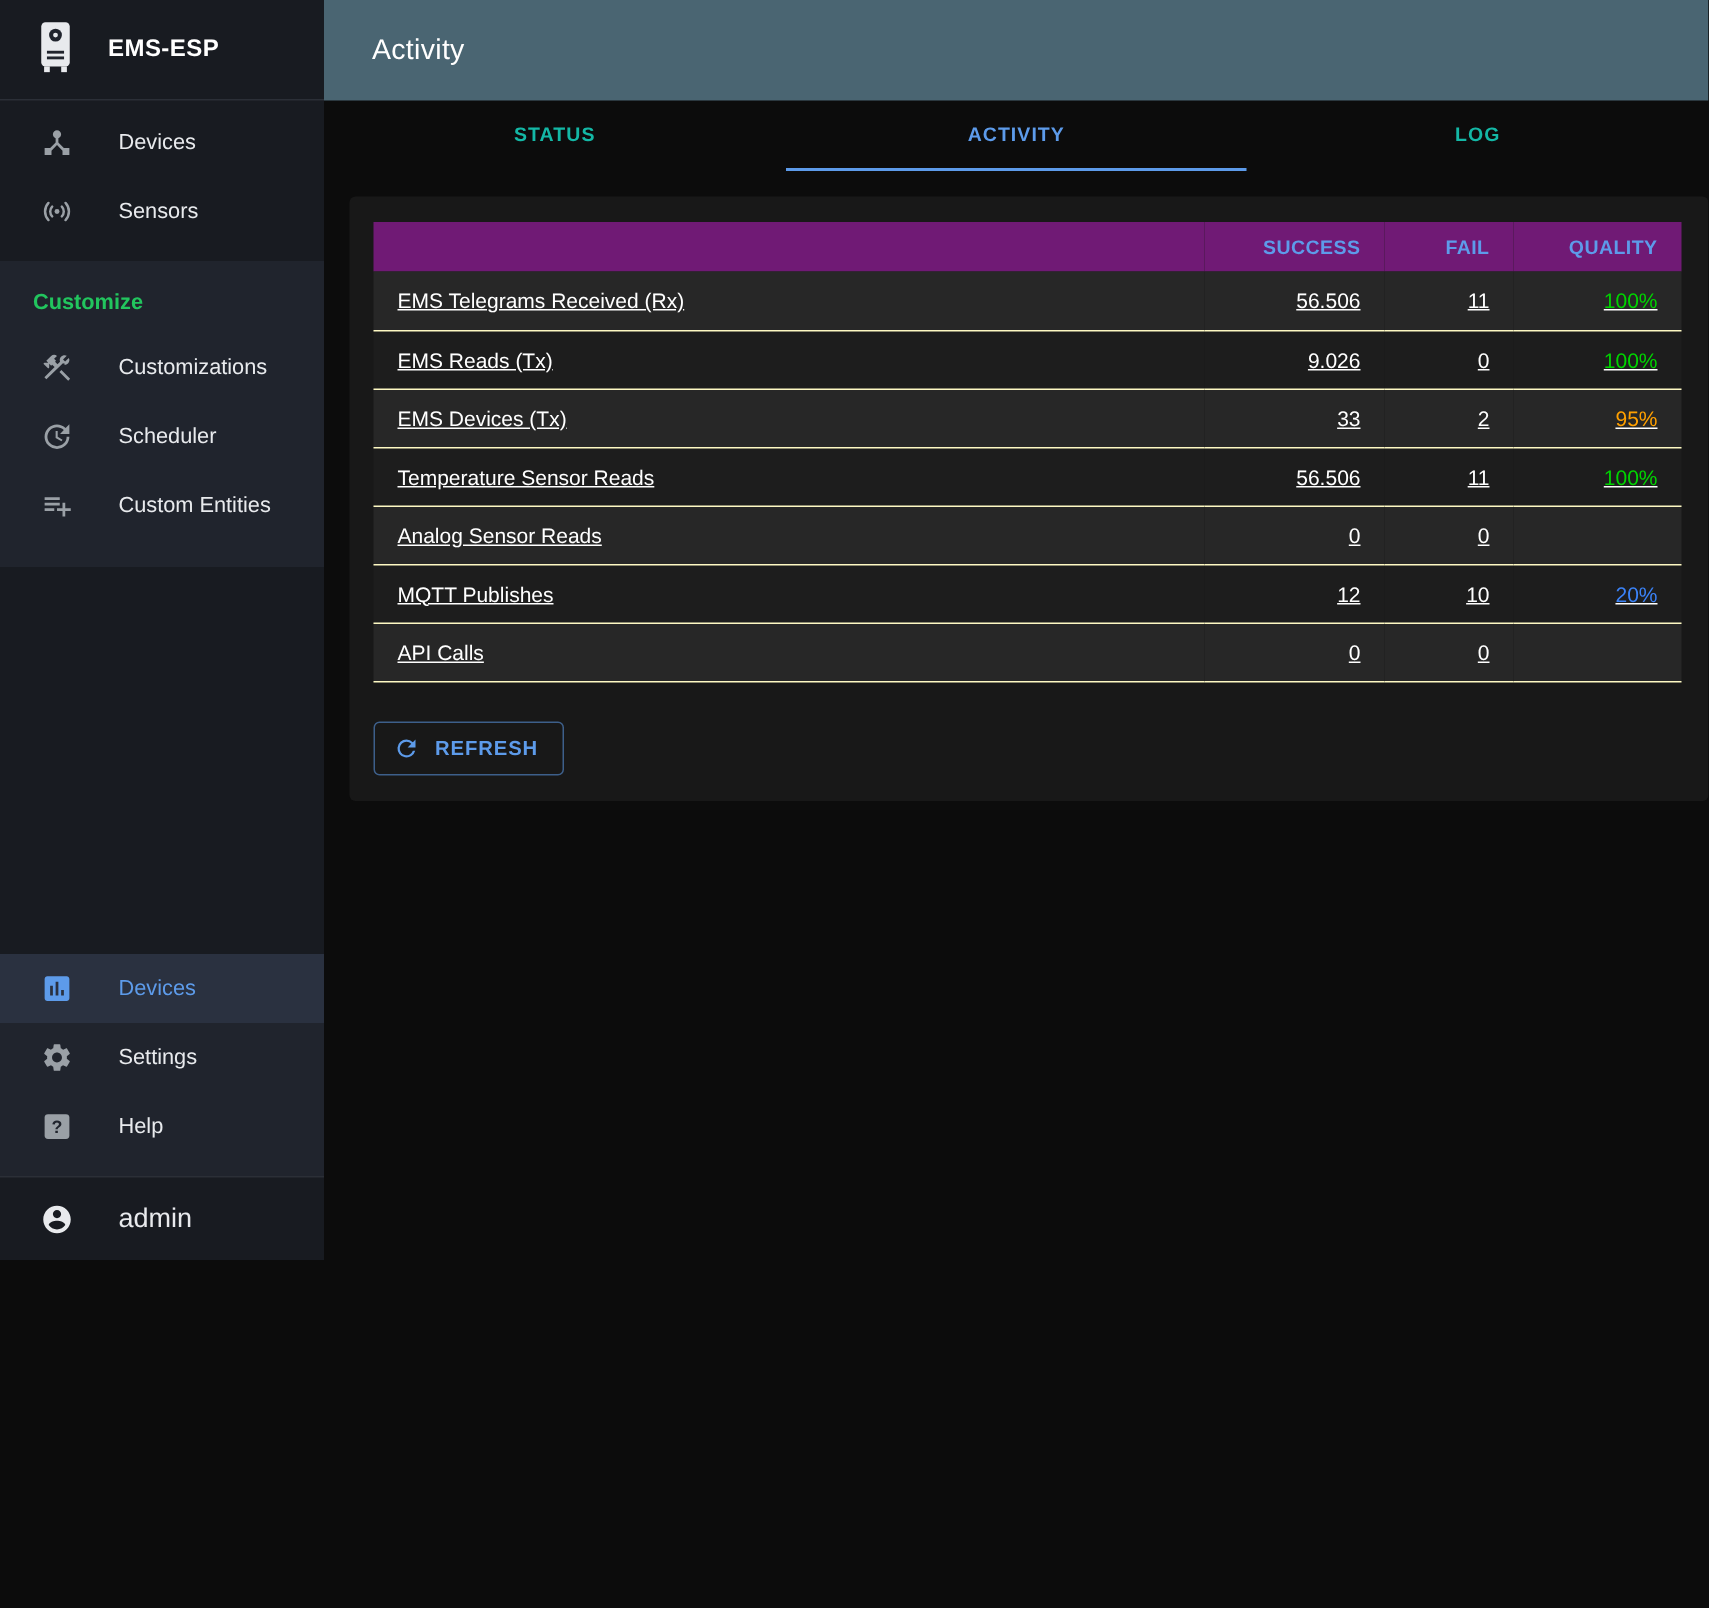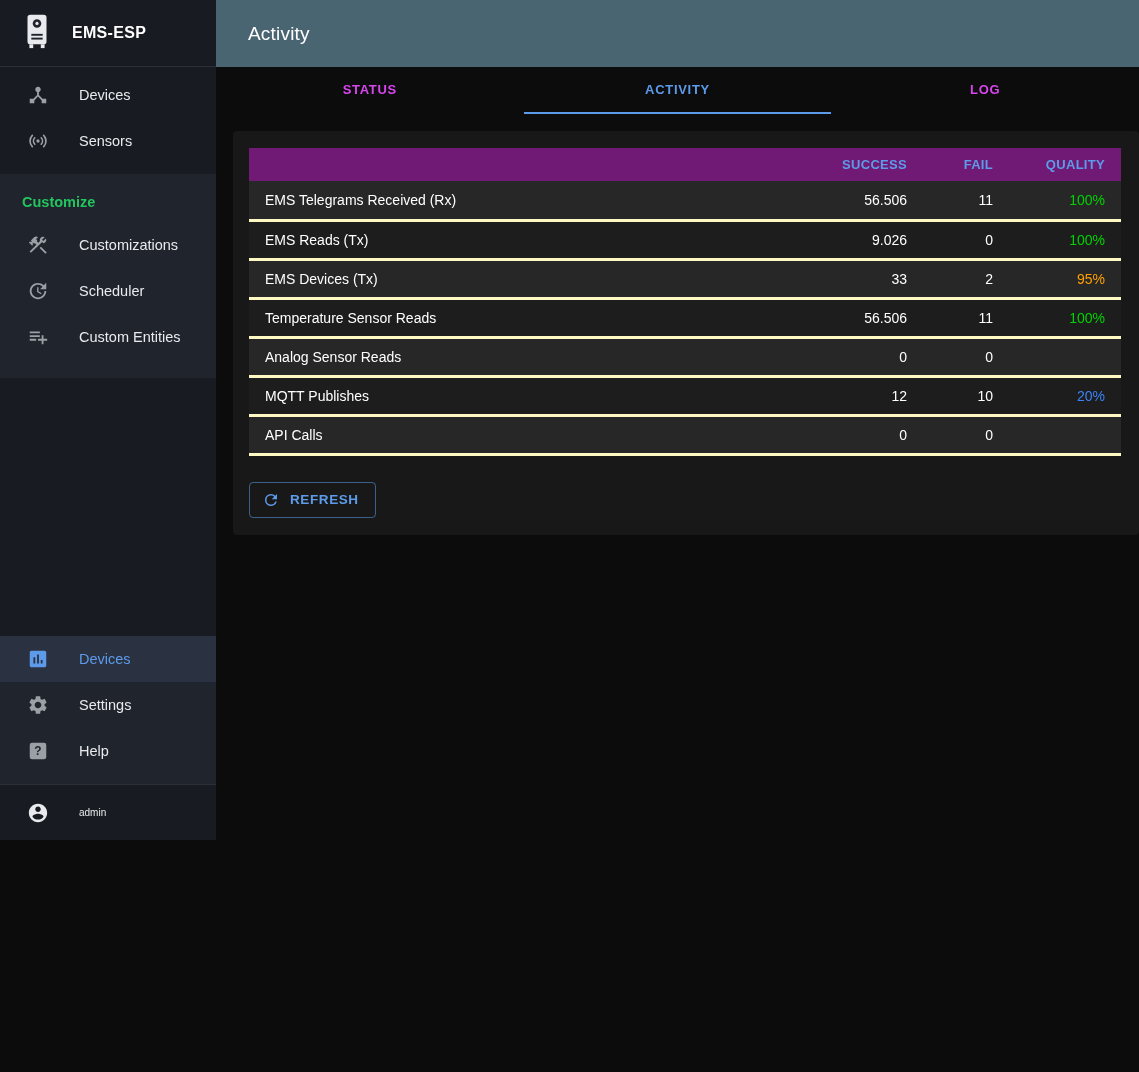--- a/index.html
+++ b/index.html
@@ -34,54 +34,54 @@
   .group-header { padding:20px 0 12px 22px; color:#22c55e; font-weight:bold; font-size:14.5px; }
   .sidebar-spacer { flex:1; }
   .nav-group.bottom { background:#20242d; padding:0 0 10px; }
   .nav-item.selected { background:#2a3140; }
   .nav-item.selected .nav-label { color:#5d9bea; }
   .nav-item.selected .nav-icon { color:#5d9bea; }
   .sidebar-user {
     border-top:1px solid #2b2f37; height:56px; flex-shrink:0;
     display:flex; align-items:center; padding-left:26px; cursor:pointer;
   }
-  .sidebar-user .nav-label { margin-left:29px; font-size:10px; color:#e8eaed; }
+  .sidebar-user .nav-label { margin-left:29px; font-size:18px; color:#e8eaed; }
 
   
   .main { flex:1; display:flex; flex-direction:column; min-width:0; }
   .appbar {
     height:67px; flex-shrink:0; background:#4a6572;
     display:flex; align-items:center; padding-left:32px;
   }
   .appbar h1 { margin:0; font-size:19px; font-weight:400; letter-spacing:.2px; color:#fff; }
 
   .tabs { display:flex; height:47px; flex-shrink:0; }
   .tab {
     flex:1; display:flex; align-items:center; justify-content:center;
     font-size:13px; font-weight:bold; letter-spacing:.7px;
-    color:#d946ef; cursor:pointer; border-bottom:2px solid transparent;
+    color:#14b8a6; cursor:pointer; border-bottom:2px solid transparent;
   }
   .tab.active { color:#5d9bea; border-bottom-color:#5d9bea; }
 
   .content { padding:17px 0 0 17px; }
   .card { background:#181818; border-radius:4px; padding:17px 18px 17px 16px; }
 
   table { width:100%; border-collapse:collapse; }
   thead tr { background:#701a75; }
   th {
     height:33px; padding:0 16px; font-size:13px; font-weight:bold;
     color:#5d9bea; text-align:right; letter-spacing:.3px;
   }
   th.name-col { text-align:left; width:auto; }
   th.col-success { width:120px; }
   th.col-fail { width:86px; }
   th.col-quality { width:112px; }
   td { height:39px; padding:0 16px; font-size:14px; color:#fff; }
   td.num { text-align:right; }
-  tbody tr { border-bottom:3px solid #fef9c3; }
+  tbody tr { border-bottom:1px solid #fef9c3;text-decoration:underline; }
   tbody tr:nth-child(odd) { background:#272727; }
   tbody tr:nth-child(even) { background:#1d1d1d; }
 
   .refresh-btn {
     margin-top:26px; display:inline-flex; align-items:center; gap:10px;
     background:transparent; border:1px solid rgba(93,155,234,.55);
     color:#5d9bea; font-size:13.5px; font-weight:bold; letter-spacing:.6px;
     padding:8px 16px 8px 12px; border-radius:4px; cursor:pointer;
     font-family:"Liberation Sans", sans-serif;
   }

